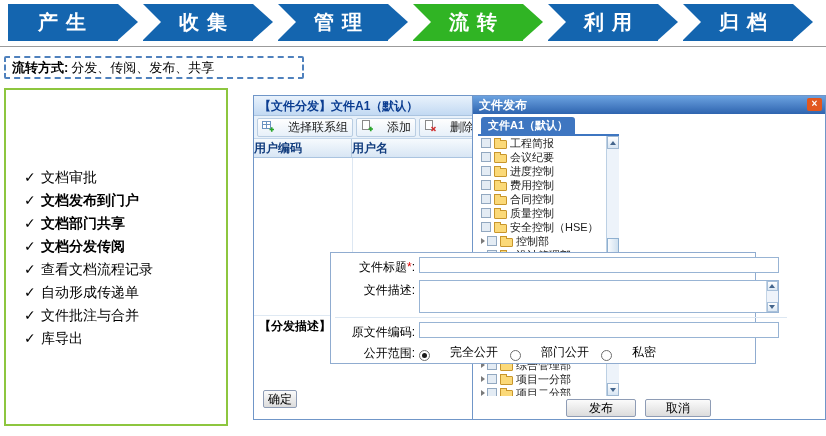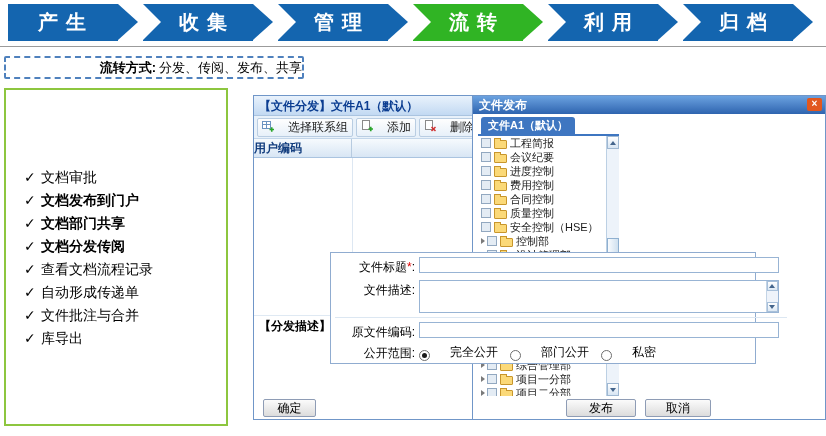--- a/index.html
+++ b/index.html
@@ -10,21 +10,21 @@
   .chev{position:absolute;top:4px;height:37px;width:110px;background:#1465af;color:#fff;}
   .chev::after{content:"";position:absolute;left:100%;top:0;border-top:18.5px solid transparent;border-bottom:18.5px solid transparent;border-left:20px solid #1465af;}
   .chev.notch::before{content:"";position:absolute;left:0;top:0;border-top:18.5px solid transparent;border-bottom:18.5px solid transparent;border-left:18px solid #fff;}
   .chev.active{background:#30b424;}
   .chev.active::after{border-left-color:#30b424;}
   .chev .lbl{display:block;text-align:center;line-height:37px;font-size:20px;font-weight:bold;letter-spacing:8px;padding-left:18px;white-space:nowrap;}
   .chev.first .lbl{padding-left:6px;}
   .top-divider{position:absolute;left:0;top:46px;width:826px;border-top:1px solid #9b9b9b;}
 
   
-  .flow-note{position:absolute;left:4px;top:56px;width:300px;height:23px;border:2px dashed #4f81bd;border-radius:2px;background:#fff;font-size:13px;line-height:19px;padding-left:6px;white-space:nowrap;color:#000;text-align:right;}
+  .flow-note{position:absolute;left:4px;top:56px;width:300px;height:23px;border:2px dashed #4f81bd;border-radius:2px;background:#fff;font-size:13px;line-height:19px;padding-left:6px;white-space:nowrap;color:#000;}
   .flow-note .pfx{font-weight:bold;margin-right:3px;}
 
   
   .features{position:absolute;left:4px;top:88px;width:224px;height:338px;border:2px solid #8dc63f;background:#fff;padding:76px 0 0 18px;font-size:14px;color:#000;}
   .feat{height:23px;line-height:23px;white-space:nowrap;}
   .feat .mark{display:inline-block;width:17px;}
   .feat.bold .fl{font-weight:bold;}
 
   
   .dlg{position:absolute;left:253px;top:95px;width:232px;height:325px;background:#fff;border:1px solid #7096c8;z-index:1;}
@@ -32,21 +32,21 @@
   .dlg-toolbar{height:23px;background:#e8f1fa;border-bottom:1px solid #c3d6ea;display:flex;align-items:center;gap:3px;padding-left:3px;}
   .tbtn{display:flex;align-items:center;gap:14px;height:19px;padding:0 4px;font-size:12px;color:#1a1a1a;background:linear-gradient(180deg,#fefefe,#e7f0f9);border:1px solid #b9cde2;border-radius:2px;cursor:pointer;font-family:inherit;white-space:nowrap;}
   .thead{display:flex;height:19px;background:linear-gradient(180deg,#f6fafd,#d8e6f4);border-bottom:1px solid #aac4e0;font-size:12px;font-weight:bold;color:#123d7e;}
   .thead .th{line-height:18px;}
   .th.c1{width:98px;border-right:1px solid #b7cbe0;}
   .th.c2{flex:1;}
   .tbody{position:relative;height:158px;background:#fff;border-bottom:1px solid #dfe9f3;}
   .tbody .vline{position:absolute;left:98px;top:0;bottom:0;width:1px;background:#dde7f2;}
   .desc-label{position:absolute;left:5px;top:222px;font-size:12px;font-weight:bold;color:#000;white-space:nowrap;}
   .btn{position:absolute;height:18px;font-size:12px;line-height:15px;text-align:center;background:linear-gradient(180deg,#fbfbfb,#dcdcdc);border:1px solid #8e9cb5;border-radius:2px;cursor:pointer;font-family:inherit;color:#000;}
-  .btn-ok{left:9px;top:303px;width:53px;}
+  .btn-ok{left:9px;top:294px;width:34px;}
 
   
   .panel{position:absolute;left:472px;top:95px;width:354px;height:325px;background:#fff;border:1px solid #7096c8;z-index:2;}
   .panel-bar{height:18px;background:linear-gradient(180deg,#6ba2e0,#2e64af);color:#fff;font-size:12px;font-weight:bold;line-height:18px;padding-left:6px;position:relative;}
   .panel-close{position:absolute;right:3px;top:2px;width:15px;height:13px;background:#e2571e;color:#fff;font-size:10px;line-height:12px;text-align:center;border-radius:2px;cursor:pointer;font-weight:bold;}
   .tab{position:absolute;left:8px;top:21px;height:17px;line-height:17px;padding:0 7px;background:#3e76c1;color:#fff;font-size:11px;font-weight:bold;border-radius:3px 3px 0 0;cursor:pointer;white-space:nowrap;}
   .tree{position:absolute;left:5px;top:38px;width:141px;height:262px;border-top:2px solid #3e76c1;font-size:11px;overflow:hidden;background:#fff;}
   .trow{display:flex;align-items:center;height:14px;padding-left:3px;white-space:nowrap;color:#1a1a1a;overflow:hidden;}
   .tree-spacer{height:96px;}
   .arr{width:0;height:0;border-top:3px solid transparent;border-bottom:3px solid transparent;border-left:4px solid #7a7a7a;margin-right:2px;flex:none;}
@@ -146,20 +146,21 @@
       <button class="tbtn">
         <span><svg width="12" height="12" viewBox="0 0 12 12">
               <rect x="1.5" y="0.5" width="7" height="9" fill="#fff" stroke="#8a8a8a"></rect>
               <path d="M7.5 7 l4 4 M11.5 7 l-4 4" stroke="#d03030" stroke-width="1.5"></path>
             </svg></span>
         <span>删除</span>
       </button>
     </div>
     <div class="thead">
       <div class="th c1">用户编码</div>
+      <div class="th c2">用户名</div>
     </div>
     <div class="tbody">
         <div class="vline"></div>
       </div>
     <div class="desc-label">【分发描述】</div>
     <button class="btn btn-ok">确定</button>
   </div>
 
   <div class="panel">
     <div class="panel-bar">

